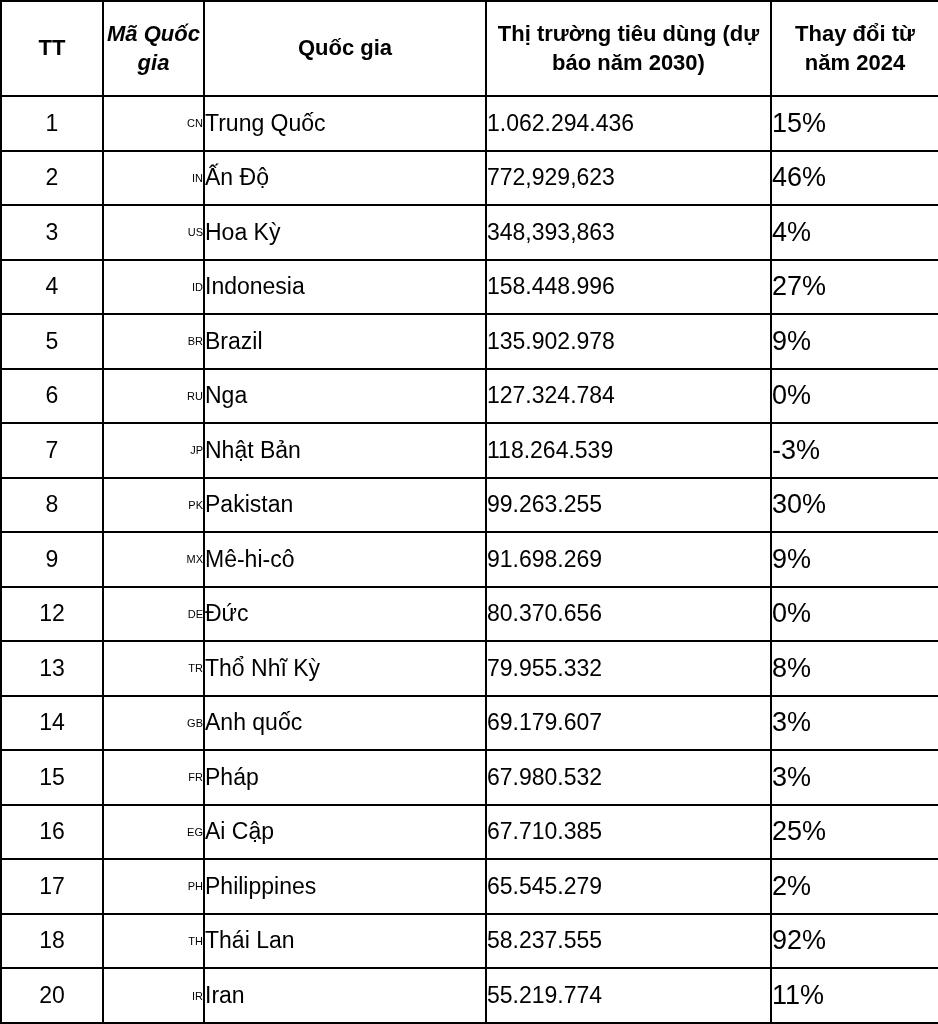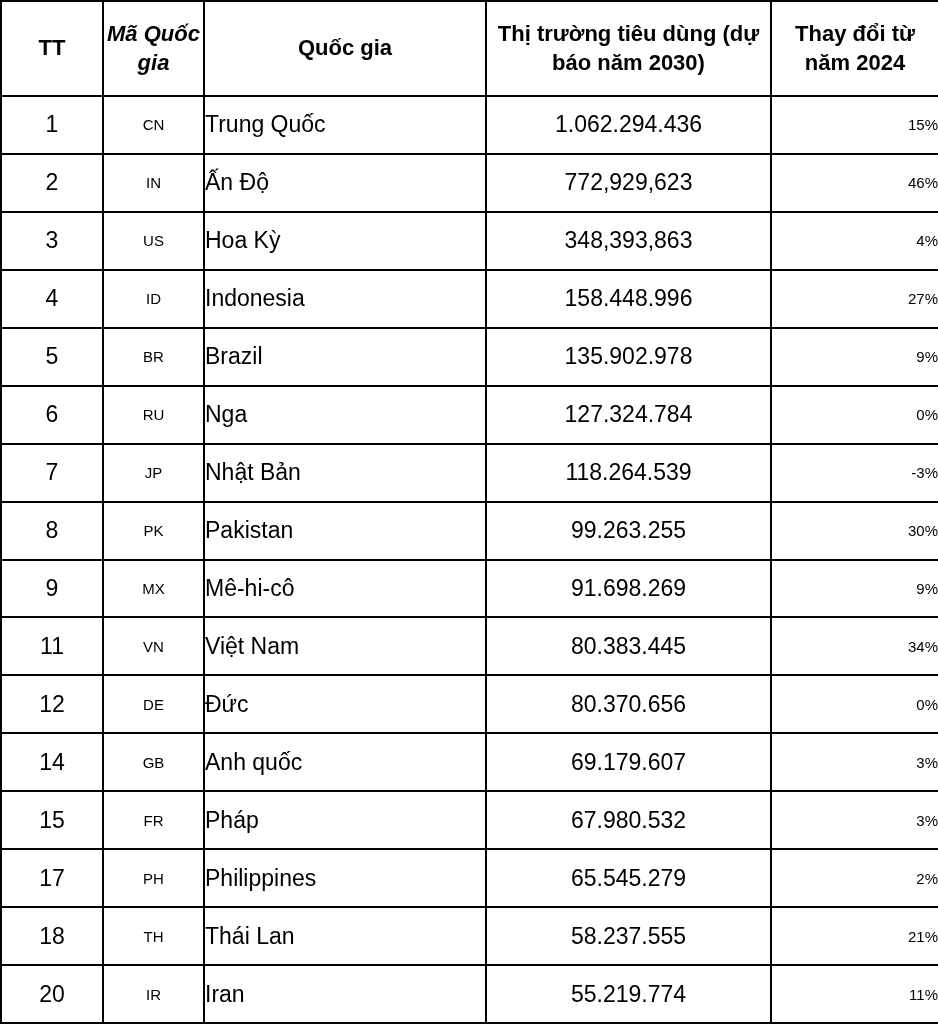--- a/index.html
+++ b/index.html
@@ -46,40 +46,38 @@
     text-align: center;
   }
   th.hdr-code { padding: 0 14px; font-style: italic; }     
   th.hdr-value, th.hdr-change { padding: 0 6px; }
 
   td.cell-tt {
     text-align: center;
     font-size: 23px;
   }
   td.cell-code {
-    text-align: center;
+    text-align: right;
     padding-left: 9px;
-    font-size: 15px;
-    border-radius: 10px;
+    font-size: 11px;
   }
   td.cell-name {
     text-align: left;
     padding-left: 6px;
     font-size: 23px;
     margin-left: 16px;
   }
   td.cell-value {
-    text-align: center;
+    text-align: left;
     padding-right: 7px;
     font-size: 23px;
   }
   td.cell-change {
-    text-align: right;
     padding-right: 10px;
-    font-size: 15px;
+    font-size: 27px;
   }
 </style>
 </head>
 <body>
 
 <div class="page">
   <table class="data-table">
     <colgroup>
       <col class="col-tt">
       <col class="col-code">
@@ -154,60 +152,67 @@
     <td class="cell-change">30%</td>
   </tr>
         <tr>
     <td class="cell-tt">9</td>
     <td class="cell-code">MX</td>
     <td class="cell-name">Mê-hi-cô</td>
     <td class="cell-value">91.698.269</td>
     <td class="cell-change">9%</td>
   </tr>
         <tr>
-    <td class="cell-tt">11</td>
-    <td class="cell-code">VN</td>
-    <td class="cell-name">Việt Nam</td>
-    <td class="cell-value">80.383.445</td>
-    <td class="cell-change">34%</td>
-  </tr>
-        <tr>
     <td class="cell-tt">12</td>
     <td class="cell-code">DE</td>
     <td class="cell-name">Đức</td>
     <td class="cell-value">80.370.656</td>
     <td class="cell-change">0%</td>
   </tr>
         <tr>
+    <td class="cell-tt">13</td>
+    <td class="cell-code">TR</td>
+    <td class="cell-name">Thổ Nhĩ Kỳ</td>
+    <td class="cell-value">79.955.332</td>
+    <td class="cell-change">8%</td>
+  </tr>
+        <tr>
     <td class="cell-tt">14</td>
     <td class="cell-code">GB</td>
     <td class="cell-name">Anh quốc</td>
     <td class="cell-value">69.179.607</td>
     <td class="cell-change">3%</td>
   </tr>
         <tr>
     <td class="cell-tt">15</td>
     <td class="cell-code">FR</td>
     <td class="cell-name">Pháp</td>
     <td class="cell-value">67.980.532</td>
     <td class="cell-change">3%</td>
   </tr>
         <tr>
+    <td class="cell-tt">16</td>
+    <td class="cell-code">EG</td>
+    <td class="cell-name">Ai Cập</td>
+    <td class="cell-value">67.710.385</td>
+    <td class="cell-change">25%</td>
+  </tr>
+        <tr>
     <td class="cell-tt">17</td>
     <td class="cell-code">PH</td>
     <td class="cell-name">Philippines</td>
     <td class="cell-value">65.545.279</td>
     <td class="cell-change">2%</td>
   </tr>
         <tr>
     <td class="cell-tt">18</td>
     <td class="cell-code">TH</td>
     <td class="cell-name">Thái Lan</td>
     <td class="cell-value">58.237.555</td>
-    <td class="cell-change">21%</td>
+    <td class="cell-change">92%</td>
   </tr>
         <tr>
     <td class="cell-tt">20</td>
     <td class="cell-code">IR</td>
     <td class="cell-name">Iran</td>
     <td class="cell-value">55.219.774</td>
     <td class="cell-change">11%</td>
   </tr>
       </tbody>
   </table>

